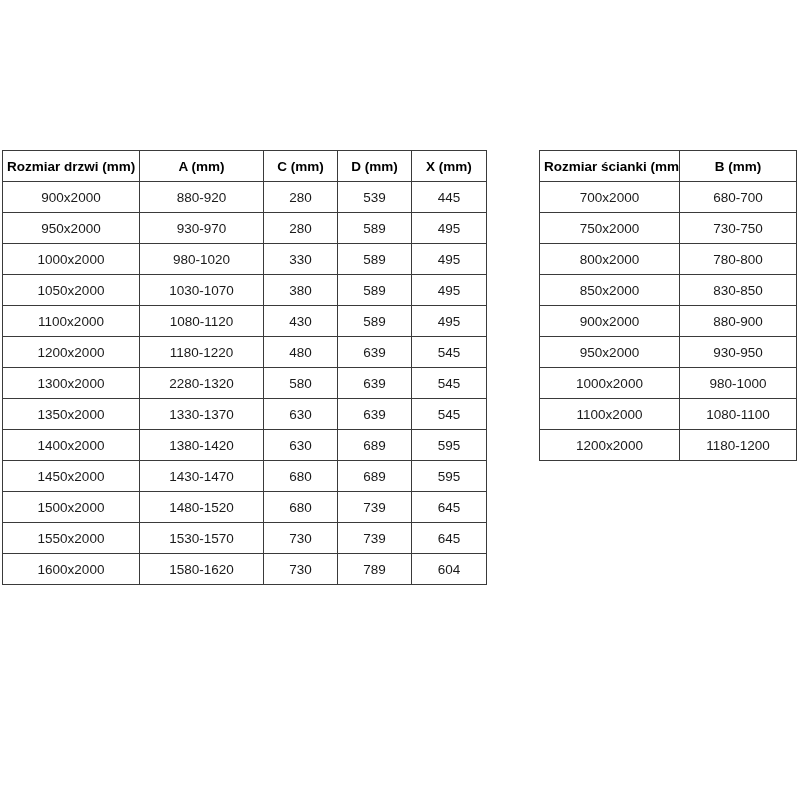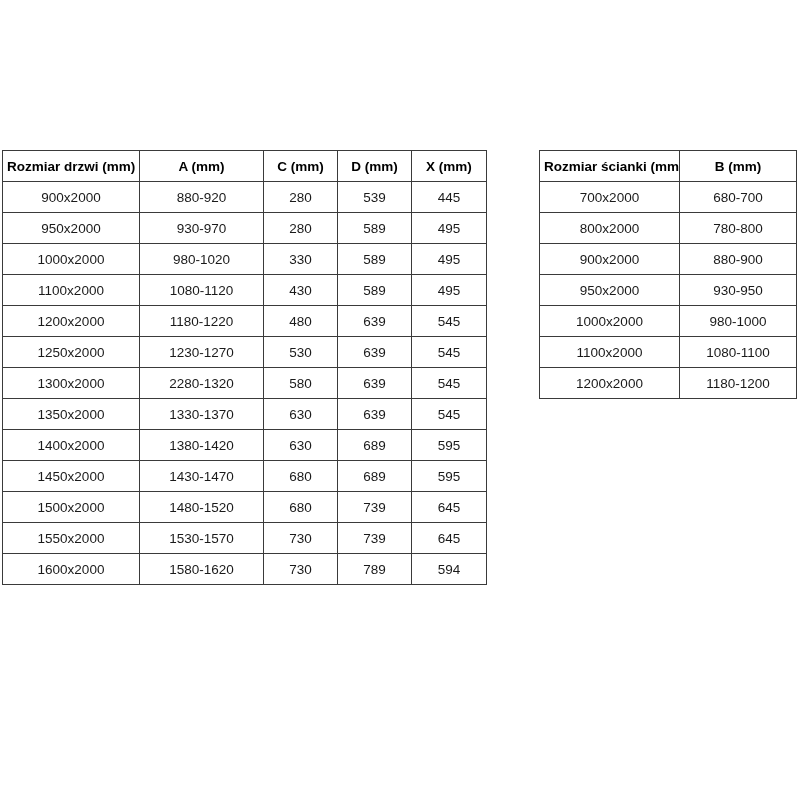--- a/index.html
+++ b/index.html
@@ -95,41 +95,41 @@
           <td>495</td>
         </tr>
         <tr>
           <td>1000x2000</td>
           <td>980-1020</td>
           <td>330</td>
           <td>589</td>
           <td>495</td>
         </tr>
         <tr>
+          <td>1050x2000</td>
+          <td>1030-1070</td>
+          <td>380</td>
+          <td>589</td>
+          <td>495</td>
+        </tr>
+        <tr>
           <td>1100x2000</td>
           <td>1080-1120</td>
           <td>430</td>
           <td>589</td>
           <td>495</td>
         </tr>
         <tr>
           <td>1200x2000</td>
           <td>1180-1220</td>
           <td>480</td>
           <td>639</td>
           <td>545</td>
         </tr>
         <tr>
-          <td>1250x2000</td>
-          <td>1230-1270</td>
-          <td>530</td>
-          <td>639</td>
-          <td>545</td>
-        </tr>
-        <tr>
           <td>1300x2000</td>
           <td>2280-1320</td>
           <td>580</td>
           <td>639</td>
           <td>545</td>
         </tr>
         <tr>
           <td>1350x2000</td>
           <td>1330-1370</td>
           <td>630</td>
@@ -162,21 +162,21 @@
           <td>1530-1570</td>
           <td>730</td>
           <td>739</td>
           <td>645</td>
         </tr>
         <tr>
           <td>1600x2000</td>
           <td>1580-1620</td>
           <td>730</td>
           <td>789</td>
-          <td>594</td>
+          <td>604</td>
         </tr>
       </tbody>
   </table>
 
   <table id="wall-table" class="spec-table">
     <colgroup>
       <col class="c1">
         <col class="c2">
     </colgroup>
     <thead>
@@ -184,24 +184,32 @@
           <th>Rozmiar ścianki (mm)</th>
           <th>B (mm)</th>
         </tr>
     </thead>
     <tbody>
         <tr>
           <td>700x2000</td>
           <td>680-700</td>
         </tr>
         <tr>
+          <td>750x2000</td>
+          <td>730-750</td>
+        </tr>
+        <tr>
           <td>800x2000</td>
           <td>780-800</td>
         </tr>
         <tr>
+          <td>850x2000</td>
+          <td>830-850</td>
+        </tr>
+        <tr>
           <td>900x2000</td>
           <td>880-900</td>
         </tr>
         <tr>
           <td>950x2000</td>
           <td>930-950</td>
         </tr>
         <tr>
           <td>1000x2000</td>
           <td>980-1000</td>

